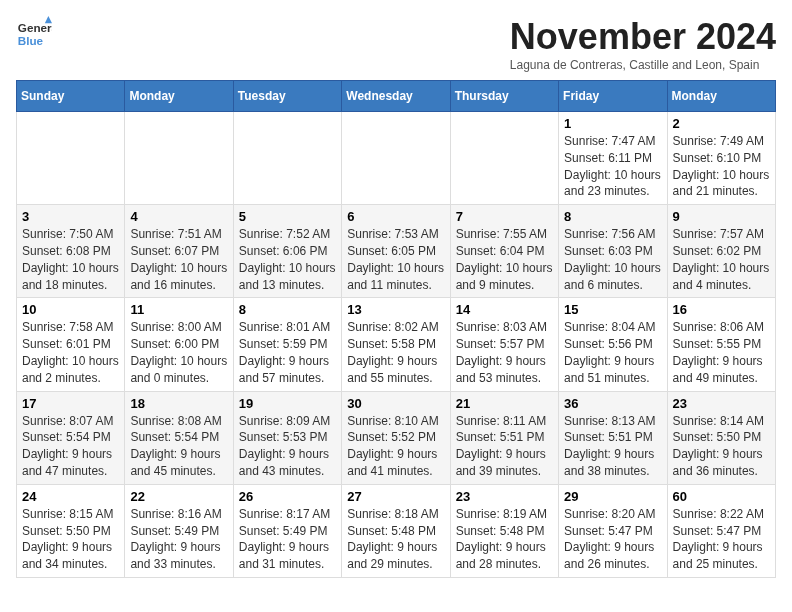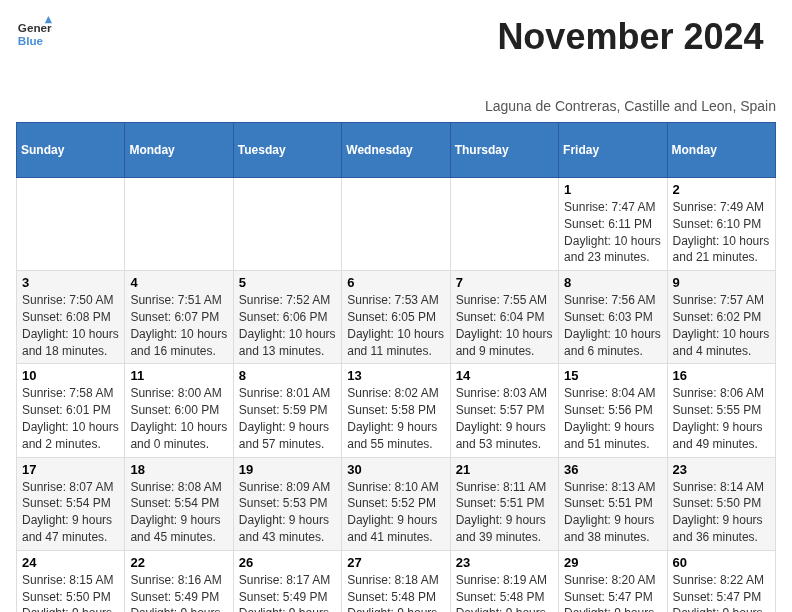--- a/index.html
+++ b/index.html
@@ -19,43 +19,42 @@
     .logo {
       display: flex;
       align-items: center;
       gap: 4px;
     }
     .logo-icon {
       width: 36px;
       height: 36px;
     }
     .title-area {
-      text-align: center;
+      text-align: left;
     }
     .month-title {
       font-size: 36px;
       font-weight: bold;
       color: #222;
     }
     .location-title {
-      font-size: 14px;
+      font-size: 12px;
       color: #555;
-      margin-top: 40px;
     }
     table {
       width: 100%;
       border-collapse: collapse;
       font-size: 11px;
     }
     thead tr {
       background-color: #3a7abf;
       color: #fff;
     }
     thead th {
-      padding: 20px 4px;
+      padding: 8px 4px;
       text-align: left;
       font-size: 12px;
       font-weight: bold;
       border: 1px solid #2a5a9f;
     }
     tbody tr:nth-child(even) {
       background-color: #f5f5f5;
     }
     tbody tr:nth-child(odd) {
       background-color: #fff;

